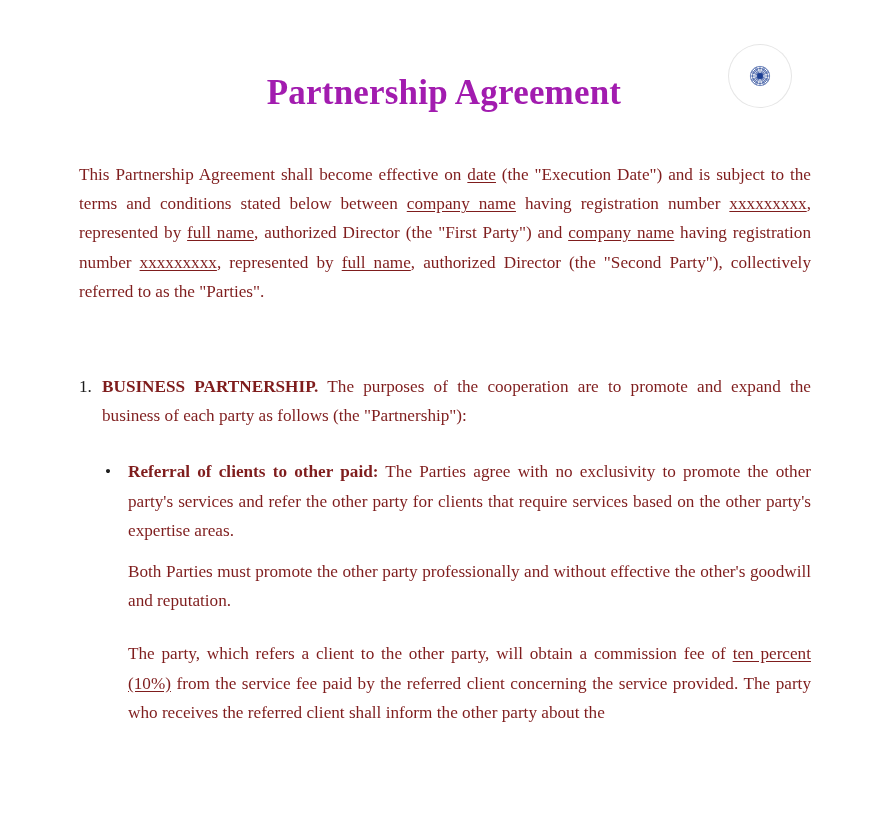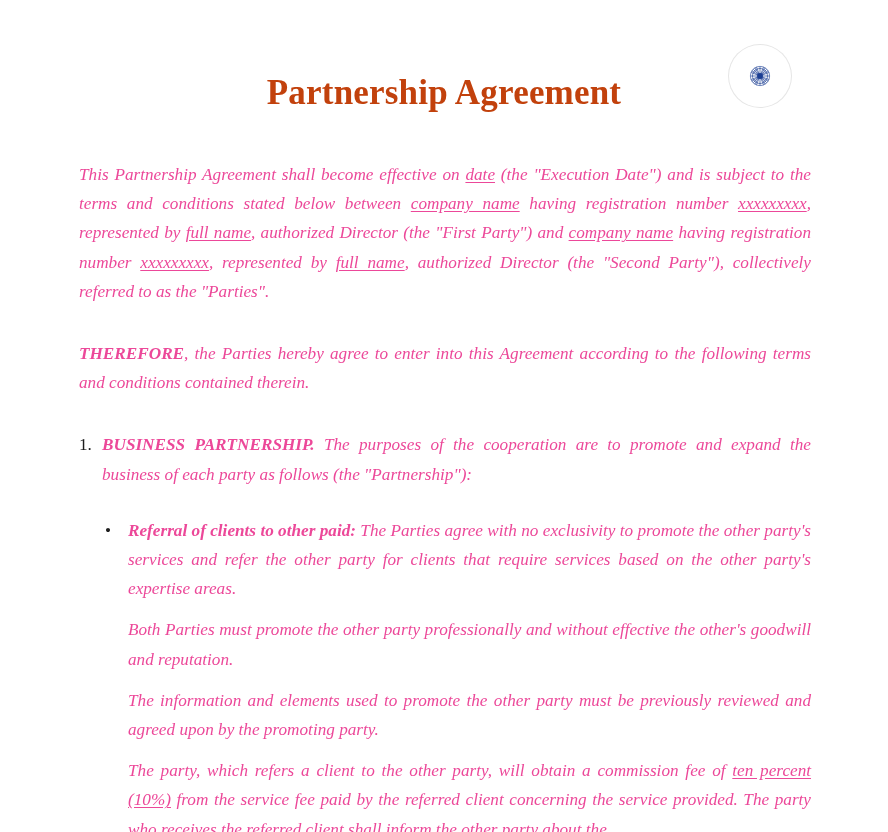--- a/index.html
+++ b/index.html
@@ -56,40 +56,39 @@
   
   .doc-title {
     position: absolute;
     left: 0;
     top: 74px;
     width: 888px;
     text-align: center;
     font-size: 35px;
     font-weight: bold;
     letter-spacing: 0.2px;
-    color: #c2410c;
+    color: #a21caf;
     line-height: 1.1;
   }
 
   
   .body-area {
     position: absolute;
     left: 79px;
     top: 160px;
     width: 732px;
   }
 
   p.para {
     margin: 0;
     font-size: 17.2px;
     line-height: 29.2px;
     text-align: justify;
     text-justify: inter-word;
-    color: #ec4899;
-    font-style: italic;
+    color: #7f1d1d;
   }
 
   .gap-lg { height: 33px; }
   .gap-md { height: 27px; }
   .gap-sm { height: 12px; }
 
   u.fill {
     text-decoration: underline;
     text-underline-offset: 2px;
   }
@@ -160,21 +159,20 @@
   </div>
 
   <div class="doc-title">Partnership Agreement</div>
 
   <div class="body-area">
 
     <p class="para"><span>This Partnership Agreement shall become effective on </span><u class="fill">date</u><span> (the "Execution Date") and is subject to the terms and conditions stated below between </span><u class="fill">company name</u><span> having registration number </span><u class="fill">xxxxxxxxx</u><span>, represented by </span><u class="fill">full name</u><span>, authorized Director (the "First Party") and </span><u class="fill">company name</u><span> having registration number </span><u class="fill">xxxxxxxxx</u><span>, represented by </span><u class="fill">full name</u><span>, authorized Director (the "Second Party"), collectively referred to as the "Parties".</span></p>
 
     <div class="gap-lg"></div>
 
-    <p class="para"><strong class="lead">THEREFORE</strong><span>, the Parties hereby agree to enter into this Agreement according to the following terms and conditions contained therein.</span></p>
 
     <div class="gap-lg"></div>
 
     <div class="numbered-item">
       <span class="num-marker">1.</span>
       <p class="para"><strong class="lead">BUSINESS PARTNERSHIP.</strong><span> The purposes of the cooperation are to promote and expand the business of each party as follows (the "Partnership"):</span></p>
     </div>
 
     <div class="gap-md"></div>
 
@@ -184,23 +182,20 @@
     </div>
 
     <div class="gap-sm"></div>
 
     <div class="sub-para">
       <p class="para">Both Parties must promote the other party professionally and without effective the other's goodwill and reputation.</p>
     </div>
 
     <div class="gap-sm"></div>
 
-    <div class="sub-para">
-      <p class="para">The information and elements used to promote the other party must be previously reviewed and agreed upon by the promoting party.</p>
-    </div>
 
     <div class="gap-sm"></div>
 
     <div class="sub-para">
       <p class="para"><span>The party, which refers a client to the other party, will obtain a commission fee of </span><u class="fill">ten percent (10%)</u><span> from the service fee paid by the referred client concerning the service provided. The party who receives the referred client shall inform the other party about the</span></p>
     </div>
 
   </div>
 </div>
 

